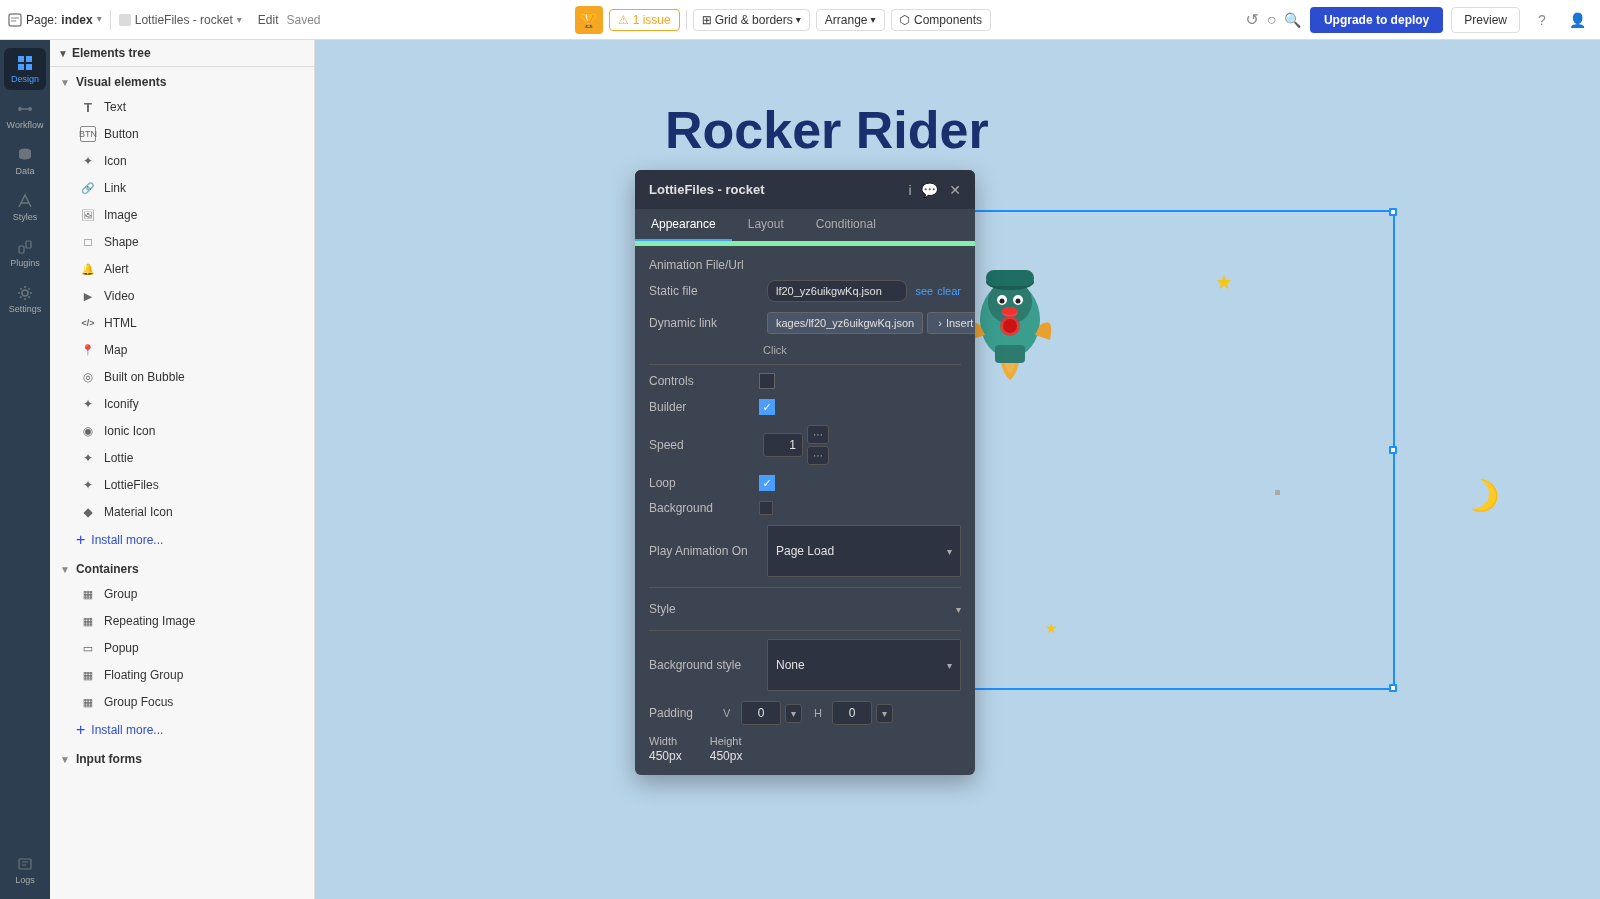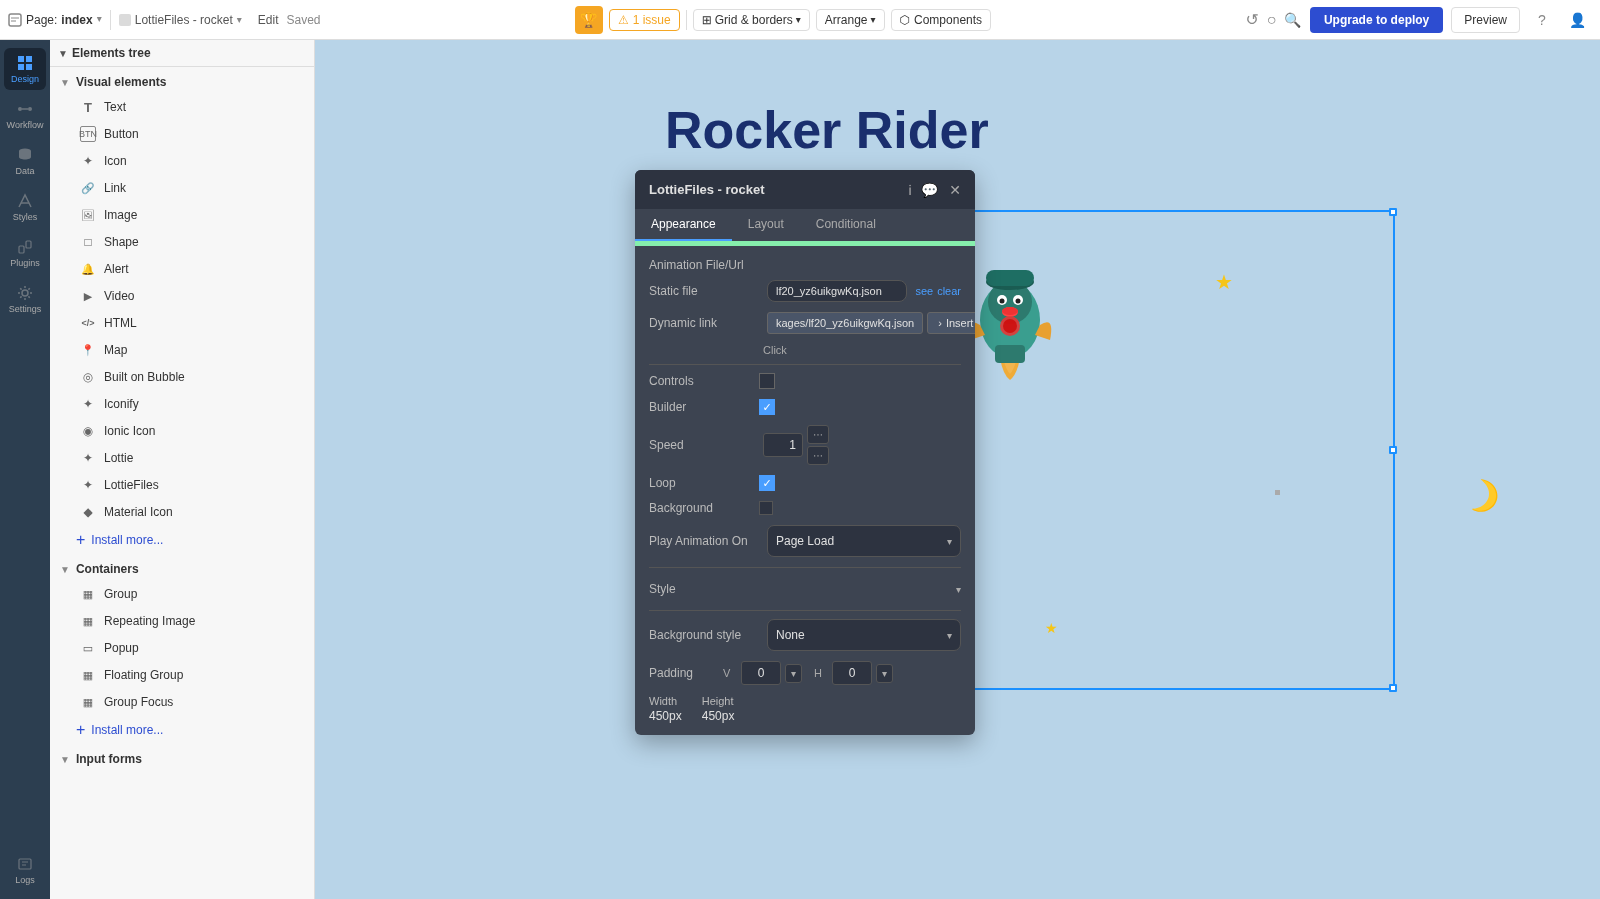--- a/index.html
+++ b/index.html
@@ -92,31 +92,31 @@
     .click-label { font-size: 11px; color: #aaa; padding-left: 114px; margin-bottom: 8px; }
     .divider { height: 1px; background: #555; margin: 8px 0; }
     .checkbox-row { display: flex; align-items: center; margin-bottom: 10px; }
     .checkbox-label { font-size: 12px; color: #bbb; width: 110px; }
     .checkbox { width: 16px; height: 16px; border: 1px solid #666; background: #2d3340; display: flex; align-items: center; justify-content: center; }
     .checkbox.checked { background: #4a9eff; border-color: #4a9eff; }
     .checkmark { color: #fff; font-size: 11px; }
     .speed-row { display: flex; align-items: center; margin-bottom: 10px; gap: 4px; }
     .speed-input { background: #2d3340; border: 1px solid #555; border-radius: 3px; padding: 4px 6px; font-size: 12px; color: #e0e0e0; width: 40px; text-align: right; }
     .dots-btn { background: #2d3340; border: 1px solid #555; border-radius: 3px; padding: 3px 5px; color: #aaa; cursor: pointer; font-size: 10px; }
-    .select-field { display: flex; align-items: center; background: #2d3340; border: 1px solid #555; border-radius: 7px; padding: 8px 8px; font-size: 12px; color: #e0e0e0; flex: 1; cursor: pointer; }
+    .select-field { display: flex; align-items: center; background: #2d3340; border: 1px solid #555; border-radius: 1px; padding: 18px 8px; font-size: 12px; color: #e0e0e0; flex: 1; cursor: pointer; }
     .select-field .chevron { margin-left: auto; color: #aaa; font-size: 10px; }
     .bg-checkbox { width: 14px; height: 14px; border: 1px solid #555; background: #2d3340; }
     .section-toggle { display: flex; align-items: center; justify-content: space-between; padding: 6px 0; cursor: pointer; }
     .section-toggle-label { font-size: 12px; color: #bbb; }
     .section-chevron { color: #aaa; font-size: 10px; }
     .padding-row { display: flex; align-items: center; margin-bottom: 10px; gap: 4px; }
     .padding-label { font-size: 12px; color: #bbb; width: 70px; }
     .padding-letter { font-size: 11px; color: #aaa; width: 14px; }
     .padding-input { background: #2d3340; border: 1px solid #555; border-radius: 3px; padding: 4px 6px; font-size: 12px; color: #e0e0e0; width: 40px; text-align: center; }
-    .wh-row { display: flex; gap: 20px; margin-top: 4px; align-items: center; }
+    .wh-row { display: flex; gap: 28px; margin-top: 4px; align-items: center; }
     .wh-item { display: flex; flex-direction: column; }
     .wh-label { font-size: 11px; color: #bbb; margin-bottom: 2px; }
     .wh-value { font-size: 12px; color: #e0e0e0; }
 
     
     .star { position: absolute; color: #f5c518; font-size: 20px; }
     .moon { position: absolute; color: #f5a623; font-size: 28px; transform: rotate(-30deg); }
   </style>
 </head>
 <body>

